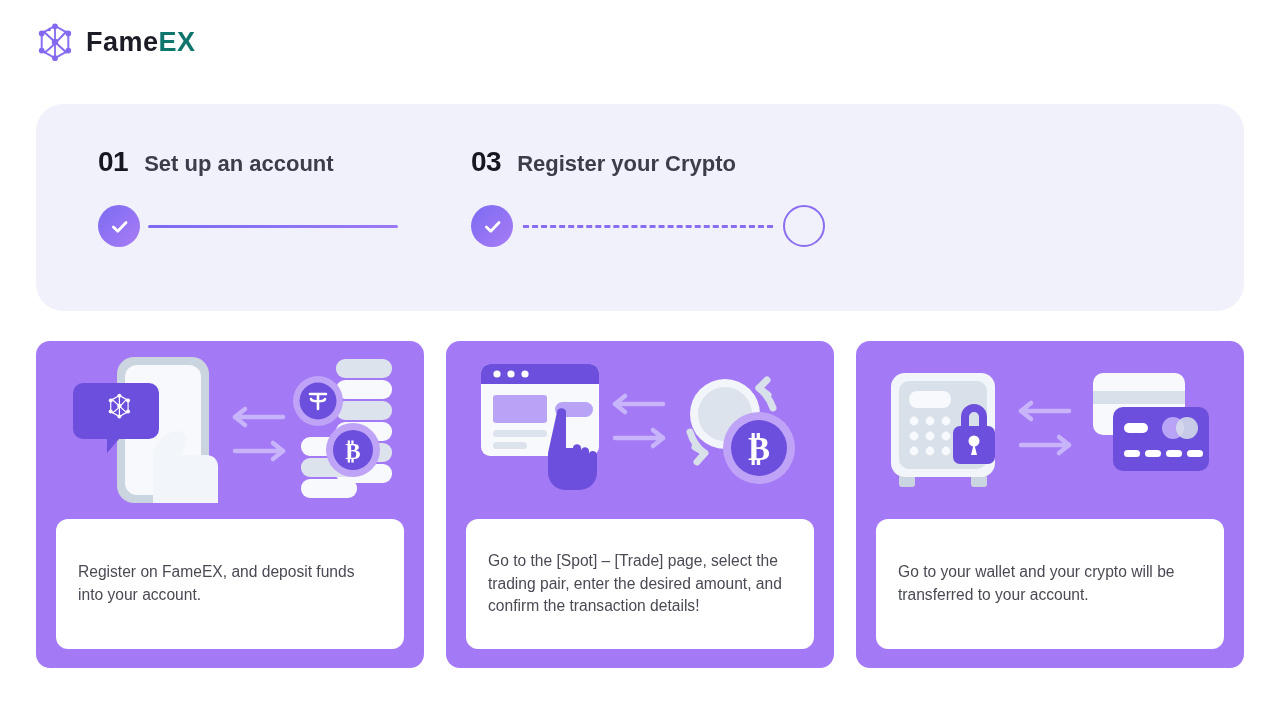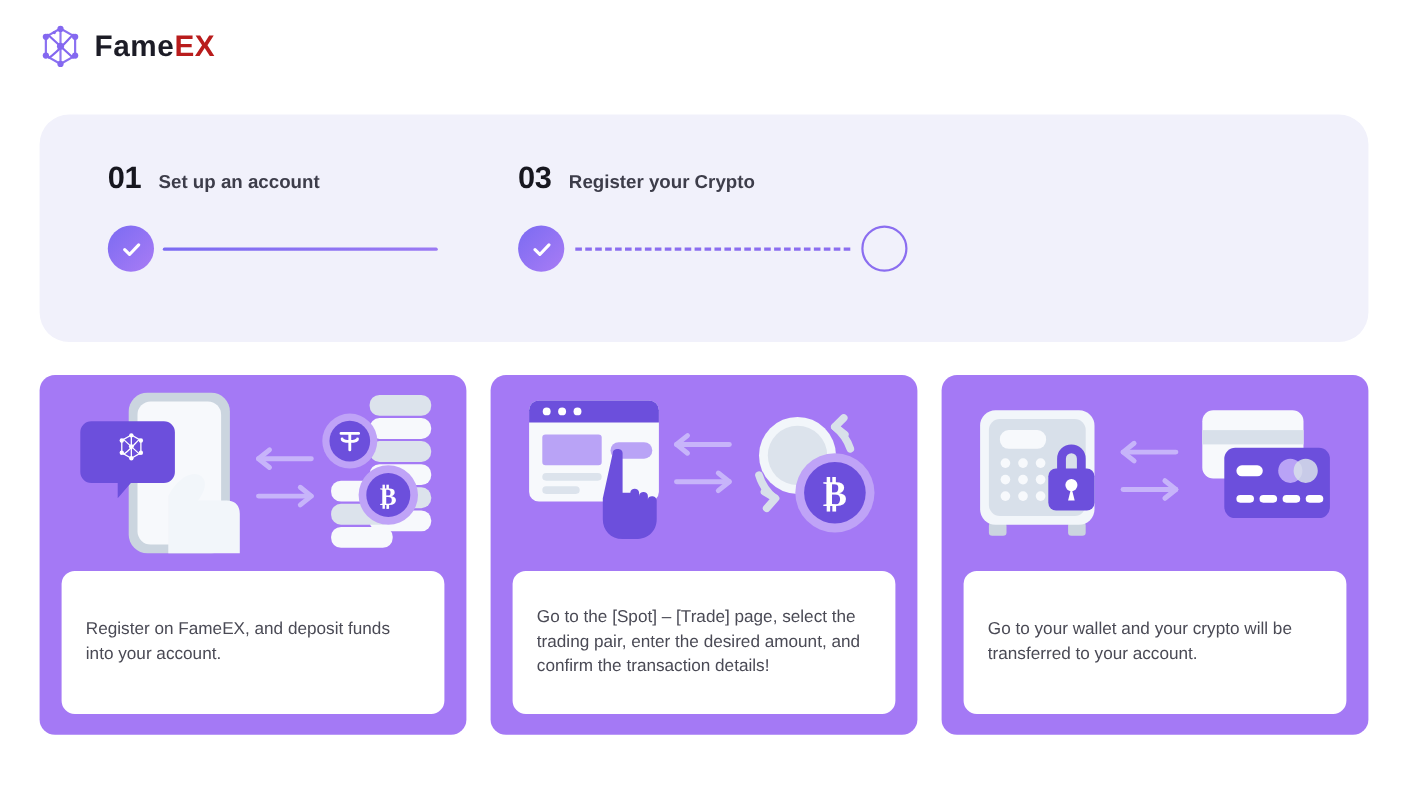--- a/index.html
+++ b/index.html
@@ -16,21 +16,21 @@
     left: 36px; top: 22px;
     display: flex; align-items: center; gap: 12px;
   }
   .logo-mark { width: 38px; height: 40px; display: block; }
   .logo-text {
     font-size: 27px; font-weight: bold;
     letter-spacing: 0.5px; line-height: 1;
     white-space: nowrap;
   }
   .logo-text .fame { color: #1c1c26; margin-top: 37px; }
-  .logo-text .ex   { color: #b91c1c; text-align: right; }
+  .logo-text .ex   { color: #0f766e; text-align: right; }
 
   
   .steps-panel {
     position: absolute;
     left: 36px; top: 104px;
     width: 1208px; height: 207px;
     background: #F1F1FB;
     border-radius: 27px;
   }
   .steps-row {
@@ -42,21 +42,21 @@
   .step { width: 373px; position: relative; }
   .step-head {
     display: flex; align-items: baseline; gap: 16px;
     height: 34px;
   }
   .step-num {
     font-size: 28px; font-weight: bold; color: #17171f;
     letter-spacing: -0.5px; line-height: 1;
   }
   .step-label {
-    font-size: 17px; font-weight: bold; color: #3d3d4a;
+    font-size: 22px; font-weight: bold; color: #3d3d4a;
     line-height: 1; white-space: nowrap;
   }
   .step-track {
     display: flex; align-items: center;
     margin-top: 23px; height: 42px;
   }
   .dot {
     width: 42px; height: 42px; border-radius: 50%;
     background: linear-gradient(135deg, #7B6BF2 0%, #A97CF5 100%);
     display: flex; align-items: center; justify-content: center;

